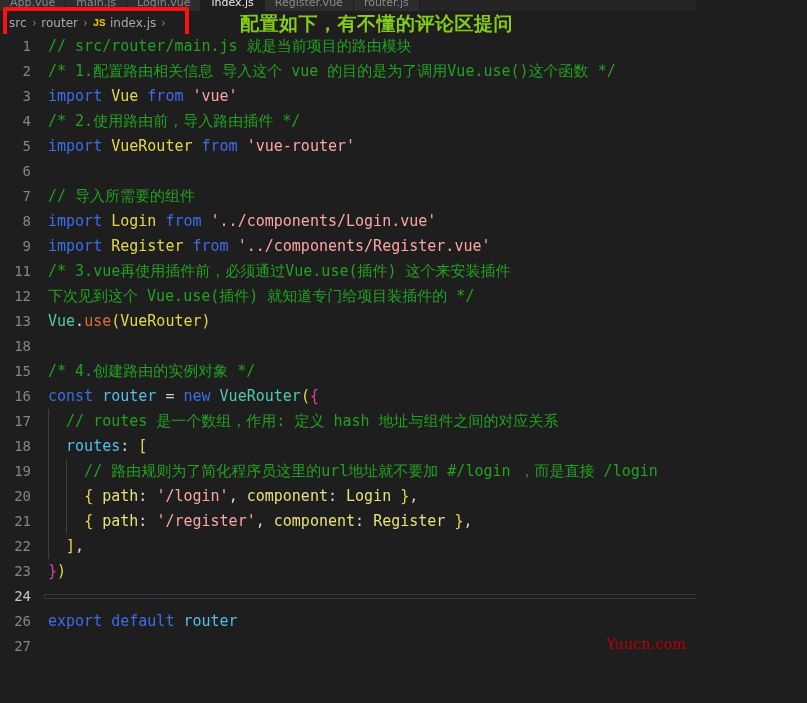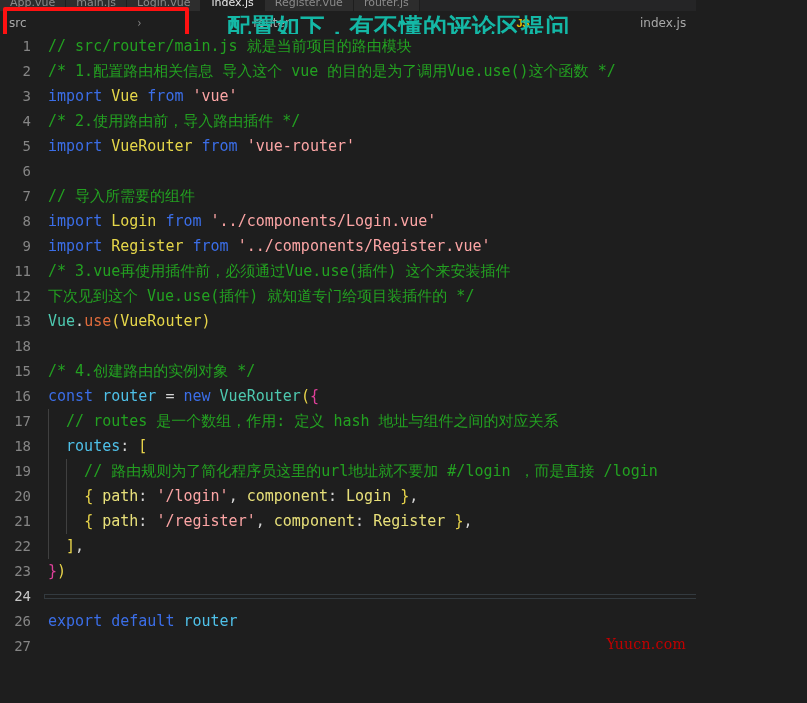--- a/index.html
+++ b/index.html
@@ -43,56 +43,55 @@
   .breadcrumb {
     position: absolute; top: 11px; left: 0;
     width: 807px; height: 23px;
     background: #1e1e1e;
     display: flex; align-items: center;
     padding-left: 9px;
     font-family: "DejaVu Sans", sans-serif;
     font-size: 12px;
     color: #a9a9a9;
     white-space: nowrap;
-    justify-content: space-between;
   }
   .crumb { color: #a9a9a9; }
   .crumb-sep {
     color: #8c8c8c;
     margin: 0 5px;
     font-size: 12px;
     transform: scaleX(0.8);
     display: inline-block;
   }
   .js-icon {
     color: #e8c000;
     font-weight: bold;
     font-size: 11px;
-    font-family: Liberation Sans, sans-serif;
+    font-family: Liberation Mono, monospace;
     margin-right: 5px;
     letter-spacing: -0.5px;
   }
 
   
   .redbox {
     position: absolute;
     left: 3px; top: 7px;
     width: 186px; height: 32px;
     border: 4px solid #ff1111;
     border-radius: 2px;
     pointer-events: none;
   }
 
   
   .annot-text {
     position: absolute;
-    left: 227px; top: 11px;
-    color: #14b8a6;
+    left: 240px; top: 11px;
+    color: #84cc16;
     font-family: "DejaVu Sans", sans-serif;
-    font-size: 24px;
+    font-size: 19px;
     font-weight: bold;
     letter-spacing: 0.5px;
     white-space: nowrap;
   }
 
   
   .editor {
     position: absolute;
     top: 34px; left: 0; width: 807px; height: 669px;
     background: #1e1e1e;

